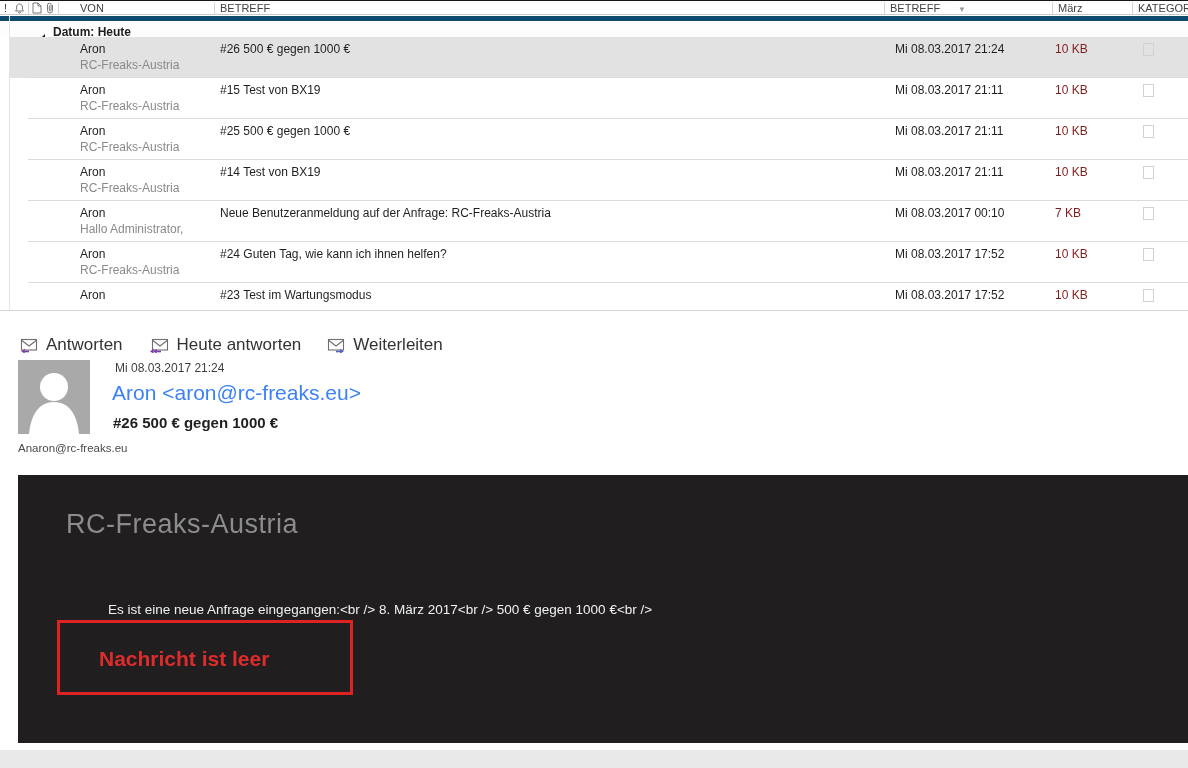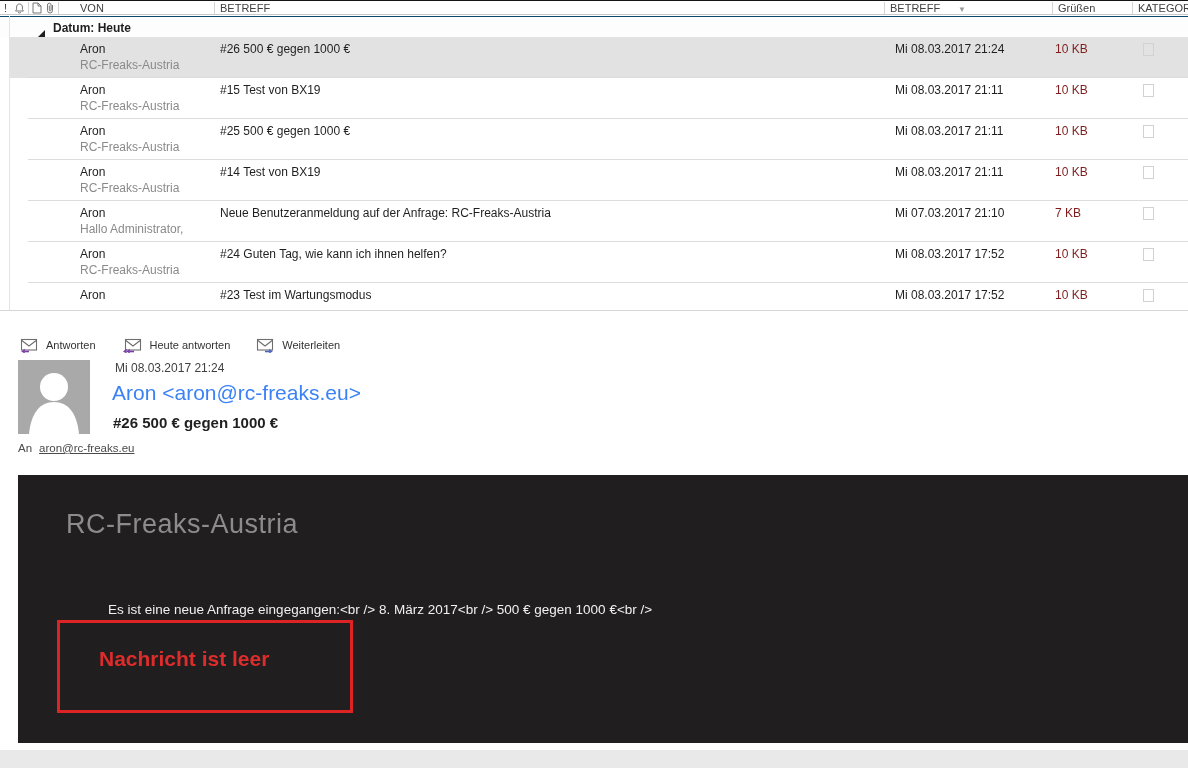--- a/index.html
+++ b/index.html
@@ -14,55 +14,55 @@
   .colhead { position:absolute; left:0; top:1px; width:1188px; height:14px; background:#fff;
              border-bottom:1px solid #c9c9c9; font-size:11px; color:#414141; }
   .colhead .cell { position:absolute; top:0; height:14px; line-height:14px; white-space:nowrap; }
   .colhead .vsep { position:absolute; top:1px; width:1px; height:12px; background:#d5d5d5; }
   .hicon { position:absolute; top:0; height:14px; display:flex; align-items:center; }
   .hicon svg { display:block; }
   .sort-arrow { position:absolute; top:4px; font-size:8px; color:#9a9a9a; }
 
   
   .grouprow { position:absolute; left:0; top:16px; width:1188px; height:21px; background:#fdfdfd;
-              border-top:1px solid #0c4a6e; }
+              border-top:5px solid #0c4a6e; }
   .grouprow .tri { position:absolute; left:37px; top:7px; }
   .grouprow .glabel { position:absolute; left:53px; top:4px; font-size:12px; font-weight:bold; color:#1e1e1e; }
 
   
   .rows { position:absolute; left:10px; top:37px; width:1178px; height:273px; overflow:hidden; }
   .row { position:relative; width:100%; height:41px; background:#fff; }
   .row.selected { background:#e2e2e2; }
   .row::after { content:""; position:absolute; left:18px; right:0; bottom:0; height:1px; background:#dcdcdc; }
   .row span { position:absolute; white-space:nowrap; }
   .c-from  { left:70px;  top:5px;  font-size:12px; color:#1f1f1f; }
   .c-from2 { left:70px;  top:21px; font-size:12px; color:#8a8a8a; }
   .c-subj  { left:210px; top:5px;  font-size:12px; color:#1f1f1f; }
   .c-recv  { left:885px; top:5px;  font-size:12px; color:#1f1f1f; }
   .c-size  { left:1045px;top:5px;  font-size:12px; color:#7f1d1d; }
   .c-flag  { left:1133px;top:6px;  width:11px; height:13px; border:1px solid #d2d2d2; background:transparent; }
   .gutterline { position:absolute; left:9px; top:16px; width:1px; height:294px; background:#e4e4e4; }
   .list-bottom { position:absolute; left:0; top:310px; width:1188px; height:1px; background:#d6d6d6; }
 
   
   .actionbar { position:absolute; left:20px; top:334px; height:22px; display:flex; gap:26px;
-               font-size:11px; color:#333; align-items:center; }
+               font-size:17px; color:#333; align-items:center; }
   .actionbtn { display:flex; align-items:center; gap:7px; cursor:default; }
   .avatar { position:absolute; left:18px; top:360px; width:72px; height:74px; background:#a9a9a9; overflow:hidden; }
   .rp-date { position:absolute; left:115px; top:361px; font-size:12px; color:#3f3f3f; }
   .rp-sender { position:absolute; left:112px; top:381px; font-size:21px; color:#3b82f6; }
   .rp-subject { position:absolute; left:113px; top:414px; font-size:15px; font-weight:bold; color:#1f1f1f; }
   .rp-to { position:absolute; left:18px; top:442px; font-size:11.5px; color:#4a4a4a; }
-  .rp-to .addr { margin-left:7px; color:#4a4a4a;text-decoration:underline; }
+  .rp-to .addr { margin-left:0; color:#4a4a4a; }
 
   
   .mailbody { position:absolute; left:18px; top:475px; width:1170px; height:268px; background:#201e1e; }
   .brand { position:absolute; left:48px; top:34px; font-size:27px; color:#8c8c8c; letter-spacing:0.5px; }
   .msgtext { position:absolute; left:50px; top:127px; font-size:13.5px; color:#f1f1f1;margin-left:40px; }
-  .redbox { position:absolute; left:39px; top:145px; width:296px; height:93px; border:3px solid #dd2323; }
+  .redbox { position:absolute; left:39px; top:145px; width:296px; height:75px; border:3px solid #dd2323; }
   .redbox .rtext { position:absolute; left:39px; top:24px; font-size:21px; font-weight:bold; color:#dd2c2c; white-space:nowrap; }
   .signoff { position:absolute; left:50px; top:224px; font-size:13px; color:#9e9e9e; line-height:16px; }
 
   
   .footgap { position:absolute; left:0; top:743px; width:1188px; height:7px; background:#fff; }
   .footstrip { position:absolute; left:0; top:750px; width:1188px; height:18px; background:#e9e9e9; }
 </style>
 </head>
 <body>
 
@@ -91,21 +91,21 @@
         </svg>
     </span>
     <span class="vsep" style="left:58px;"></span>
     <span class="cell" style="left:80px;">VON</span>
     <span class="vsep" style="left:214px;"></span>
     <span class="cell" style="left:220px;">BETREFF</span>
     <span class="vsep" style="left:884px;"></span>
     <span class="cell" style="left:890px;">BETREFF</span>
     <span class="sort-arrow" style="left:958px;">▼</span>
     <span class="vsep" style="left:1052px;"></span>
-    <span class="cell" style="left:1058px;">Grüßen</span>
+    <span class="cell" style="left:1058px;">März</span>
     <span class="vsep" style="left:1132px;"></span>
     <span class="cell" style="left:1138px;">KATEGORIEN</span>
   </div>
 
   <div class="grouprow">
     <span class="tri">
       <svg width="9" height="9" viewBox="0 0 9 9">
           <polygon points="8,1 8,8 1,8" fill="#1e1e1e"></polygon>
         </svg>
     </span>
@@ -148,21 +148,21 @@
       <span class="c-subj">#14 Test von BX19</span>
       <span class="c-recv">Mi 08.03.2017 21:11</span>
       <span class="c-size">10 KB</span>
       <span class="c-flag"></span>
     </div>
 
     <div class="row">
       <span class="c-from">Aron</span>
       <span class="c-from2">Hallo Administrator,</span>
       <span class="c-subj">Neue Benutzeranmeldung auf der Anfrage: RC-Freaks-Austria</span>
-      <span class="c-recv">Mi 07.03.2017 21:10</span>
+      <span class="c-recv">Mi 08.03.2017 00:10</span>
       <span class="c-size">7 KB</span>
       <span class="c-flag"></span>
     </div>
 
     <div class="row">
       <span class="c-from">Aron</span>
       <span class="c-from2">RC-Freaks-Austria</span>
       <span class="c-subj">#24 Guten Tag, wie kann ich ihnen helfen?</span>
       <span class="c-recv">Mi 08.03.2017 17:52</span>
       <span class="c-size">10 KB</span>

